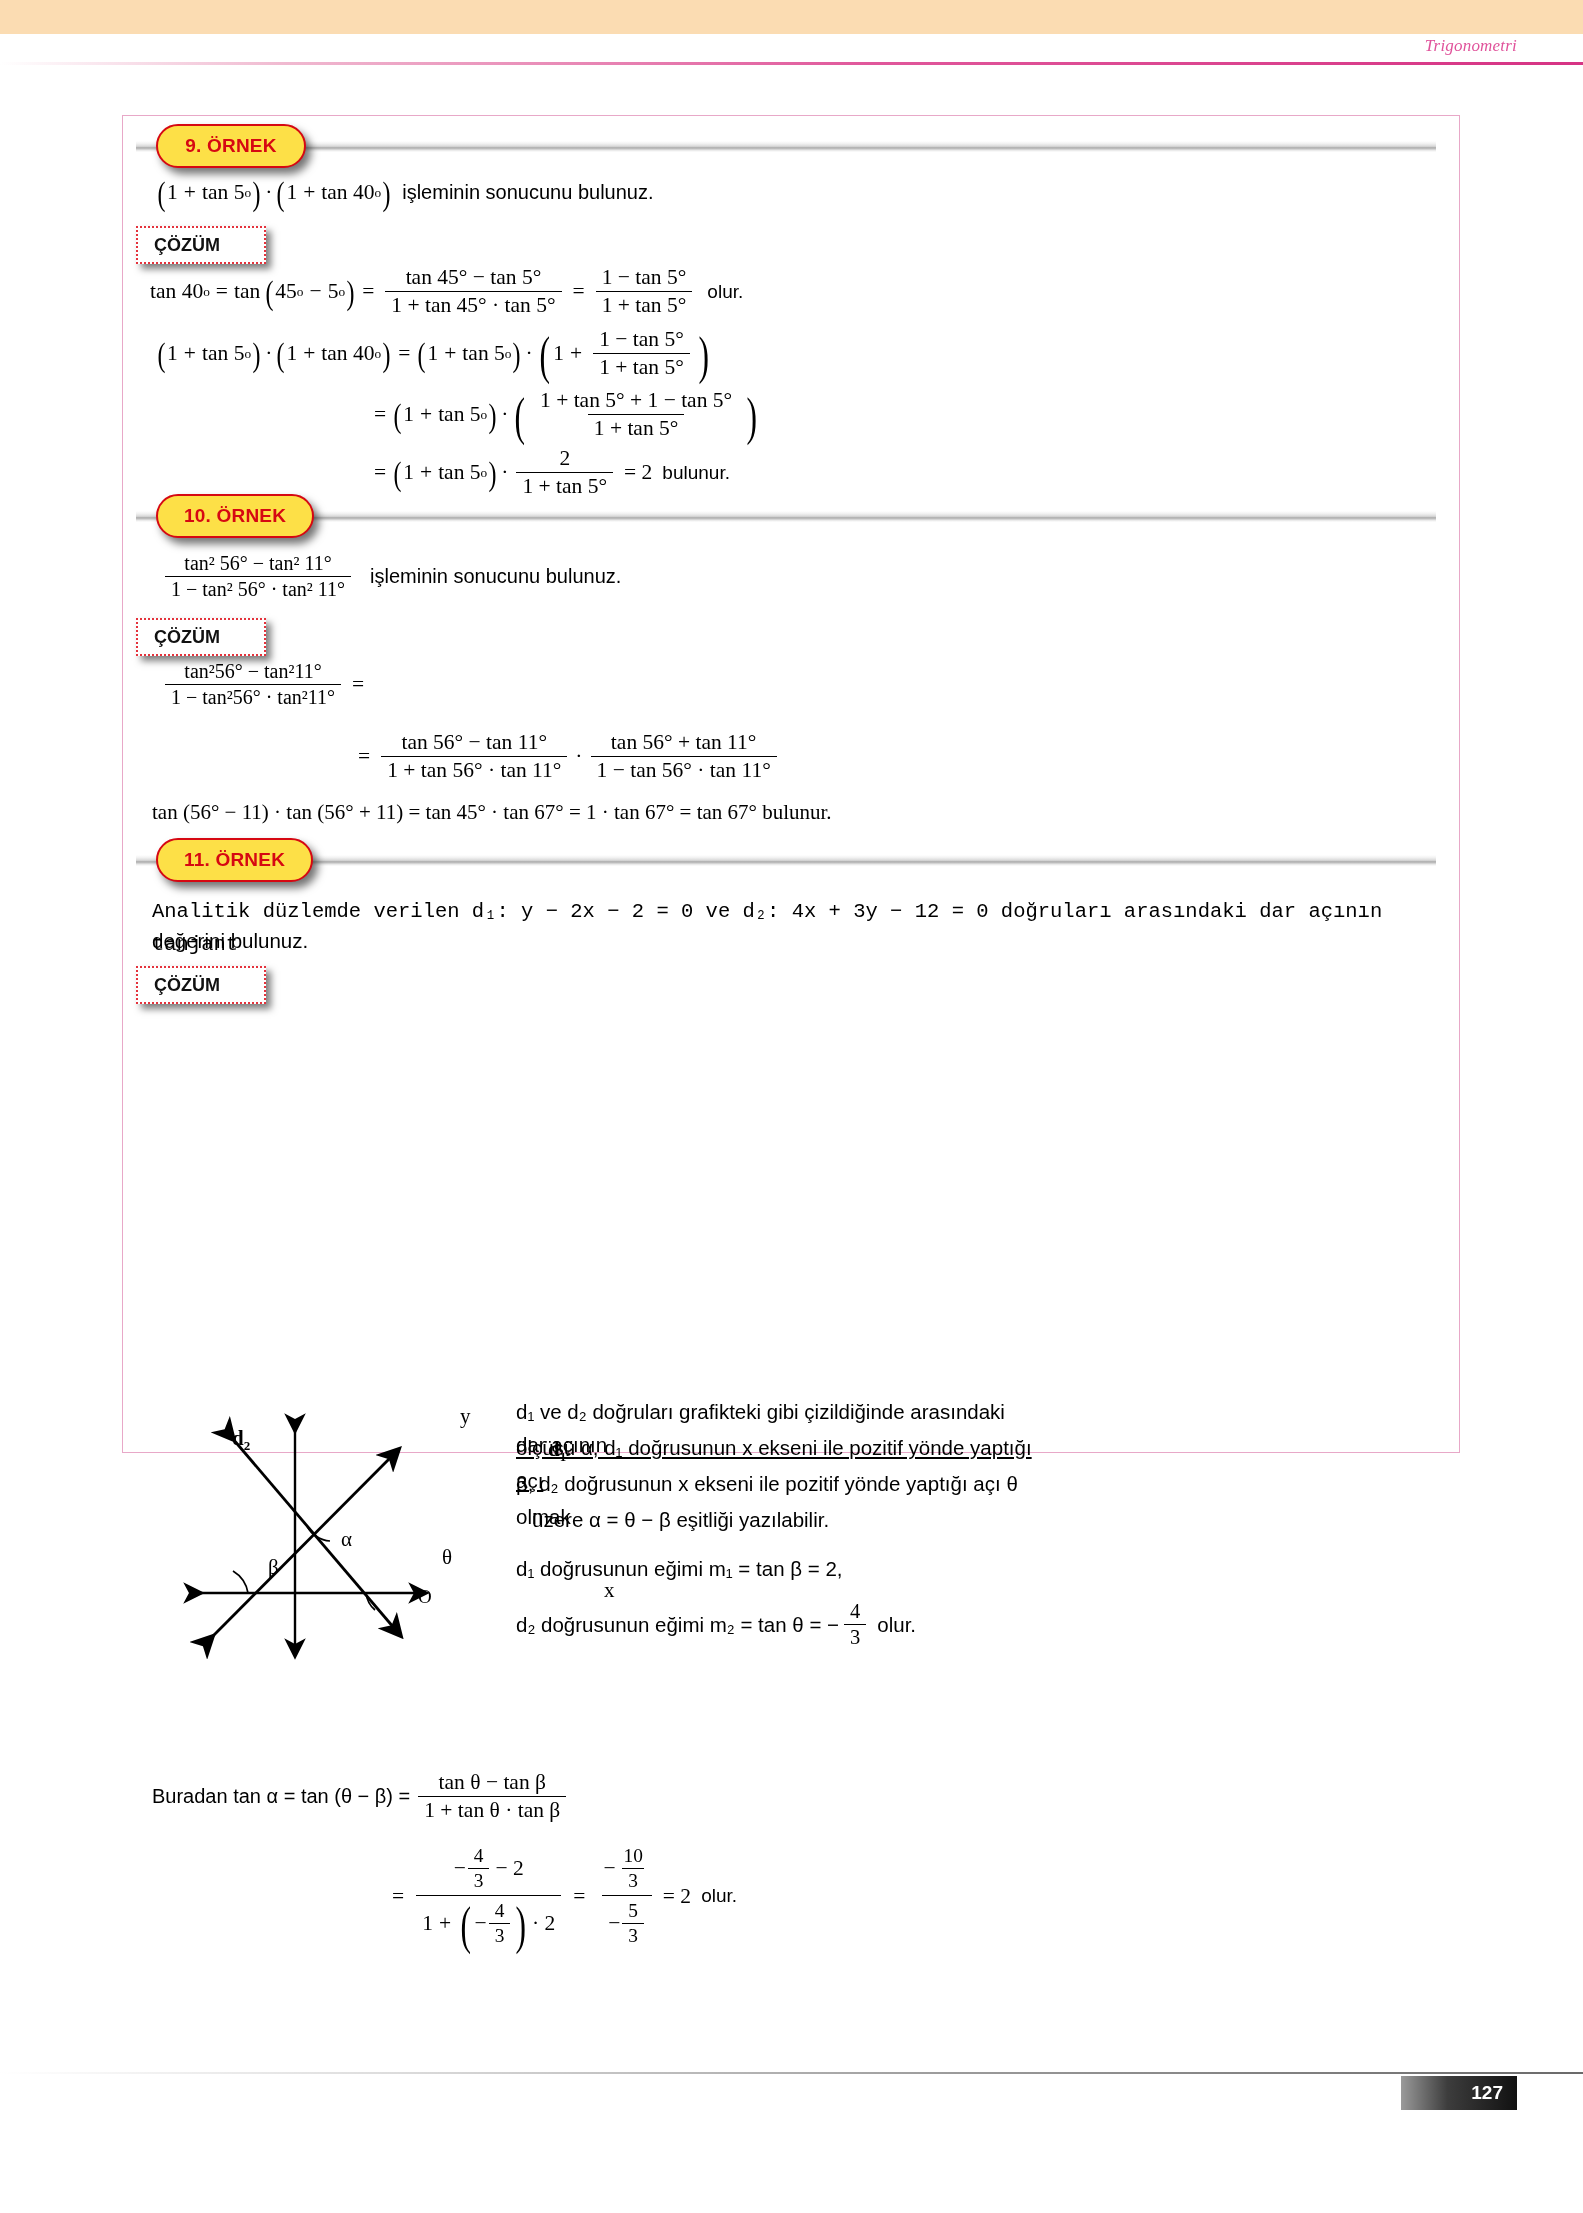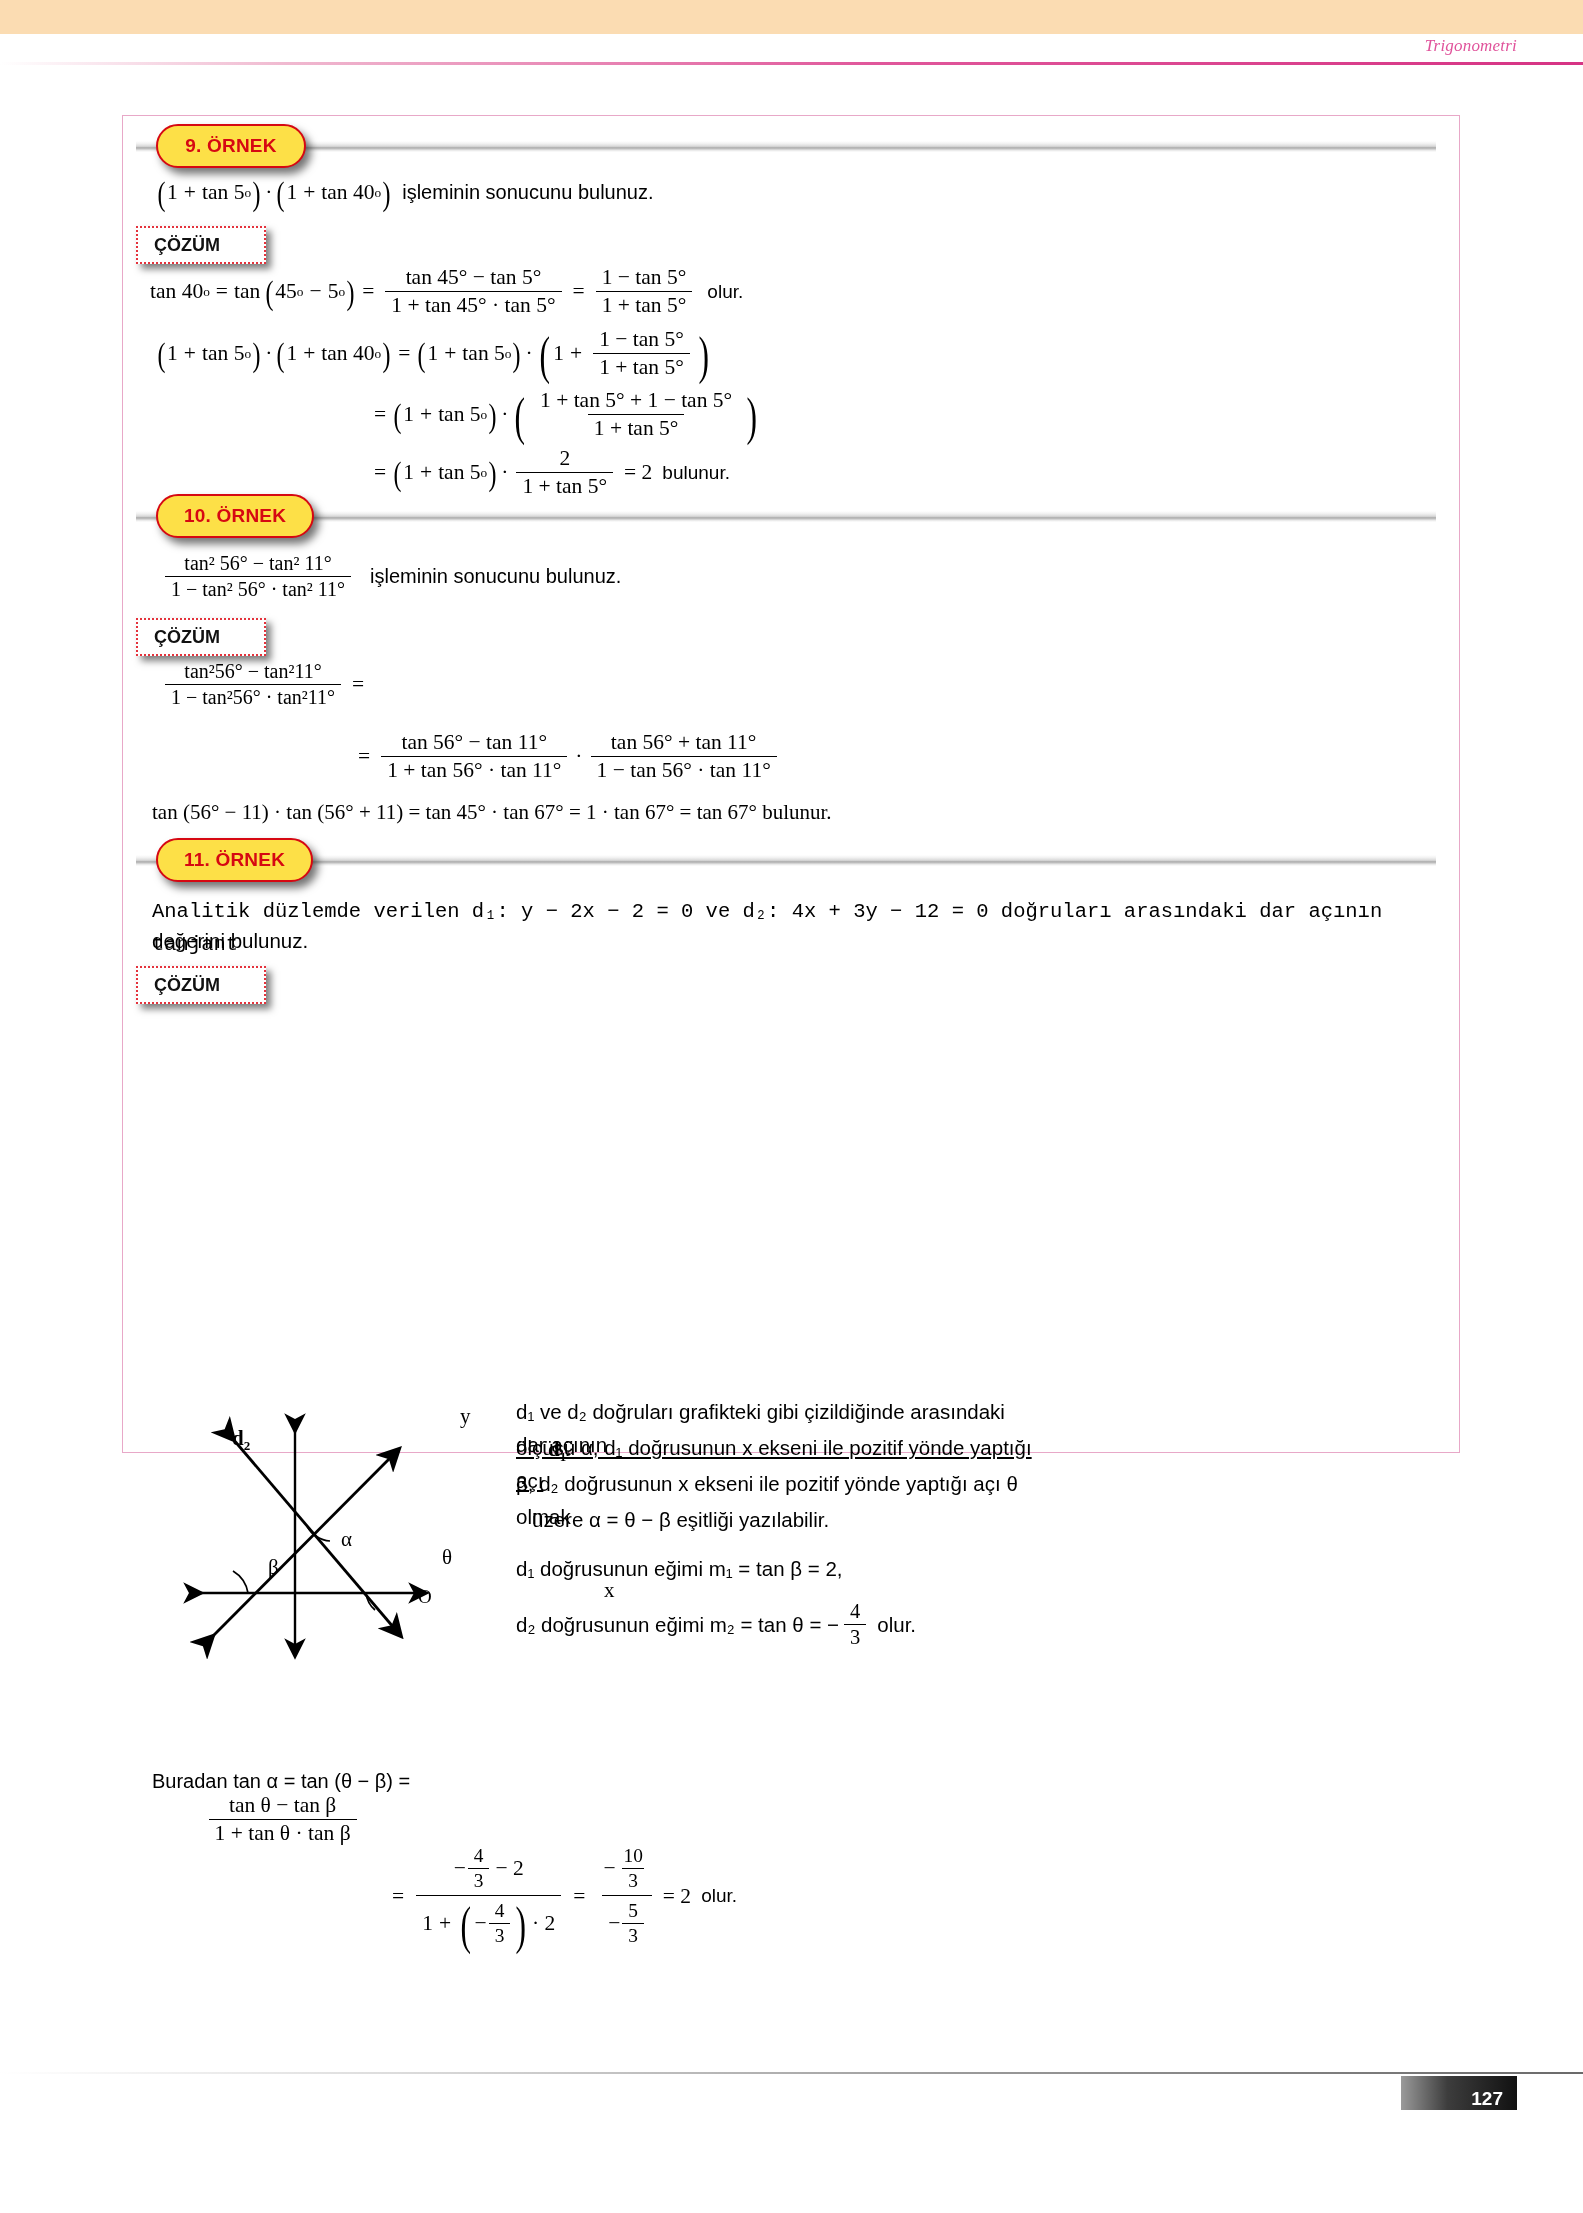--- a/index.html
+++ b/index.html
@@ -58,21 +58,21 @@
   
   .diagram{position:absolute;left:170px;top:1395px;width:440px;height:290px;}
   .diag-lbl{position:absolute;font-family:"Liberation Serif",serif;font-size:21px;color:#000;}
   .diag-lbl .sub{font-size:.62em;}
 
   
   .foot-rule{position:absolute;left:0;top:2072px;width:1583px;height:2px;
       background:linear-gradient(to right,#ffffff 0%,#dcdcdc 25%,#9b9b9b 60%,#6a6a6a 100%);}
   .foot-box{position:absolute;right:66px;top:2076px;width:116px;height:34px;
       background:linear-gradient(to right,#9a9a9a 0%,#3d3d3d 40%,#111 100%);
-      display:flex;align-items:flex-end;justify-content:flex-end;padding-right:14px;
+      display:flex;align-items:center;justify-content:flex-end;padding-right:14px;
       box-sizing:border-box;}
   .foot-box span{color:#fff;font-weight:bold;font-size:19px;}
 </style>
 </head>
 <body>
 
 <div class="top-band"></div>
 <div class="hdr-rule"></div>
 <div class="hdr-title">Trigonometri</div>
 
@@ -291,21 +291,21 @@
 
 <div class="eq" style="left:516px;top:1600px;font-size:20.5px;font-family:'Liberation Sans',sans-serif;">
   <span>d₂ doğrusunun eğimi m₂ = tan θ = −</span>
   <span class="frac" style="font-family:'Liberation Serif',serif;">
     <span class="num">4</span>
     <span class="den">3</span>
   </span>
   <span style="margin-left:6px;">olur.</span>
 </div>
 
-<div class="eq" style="left:152px;top:1770px;flex-direction:column;">
+<div class="eq" style="left:152px;top:1770px;">
   <span style="font-family:'Liberation Sans',sans-serif;font-size:20px;">Buradan tan α = tan (θ − β) =</span>
   <span class="frac" style="margin-left:8px;">
     <span class="num">tan θ − tan β</span>
     <span class="den">1 + tan θ · tan β</span>
   </span>
 </div>
 
 <div class="eq" style="left:386px;top:1845px;">
   <span class="op">=</span>
 

